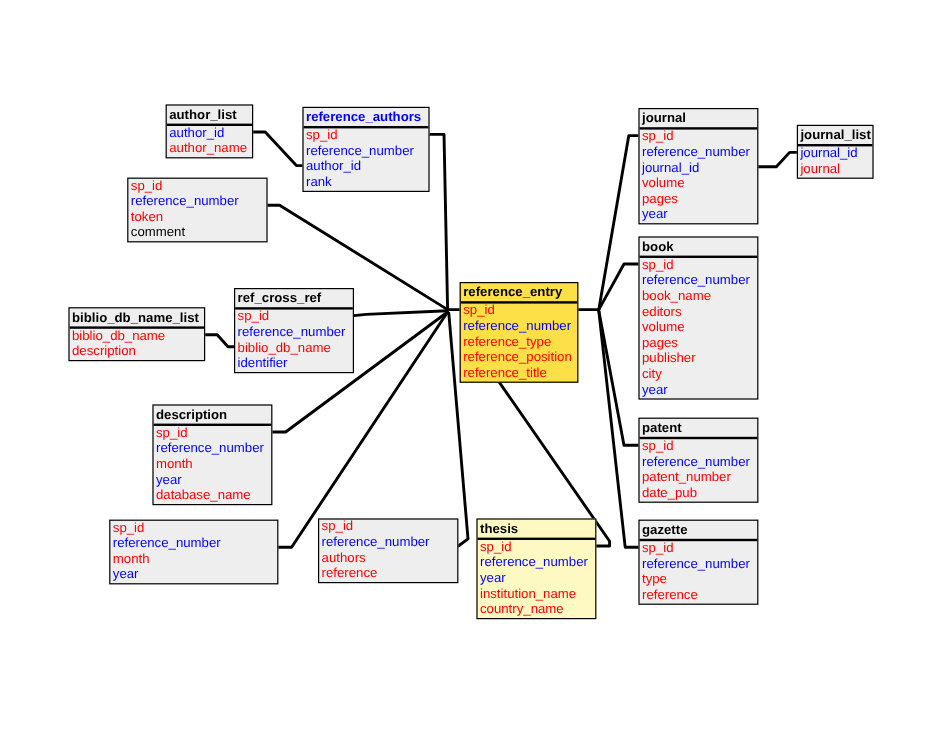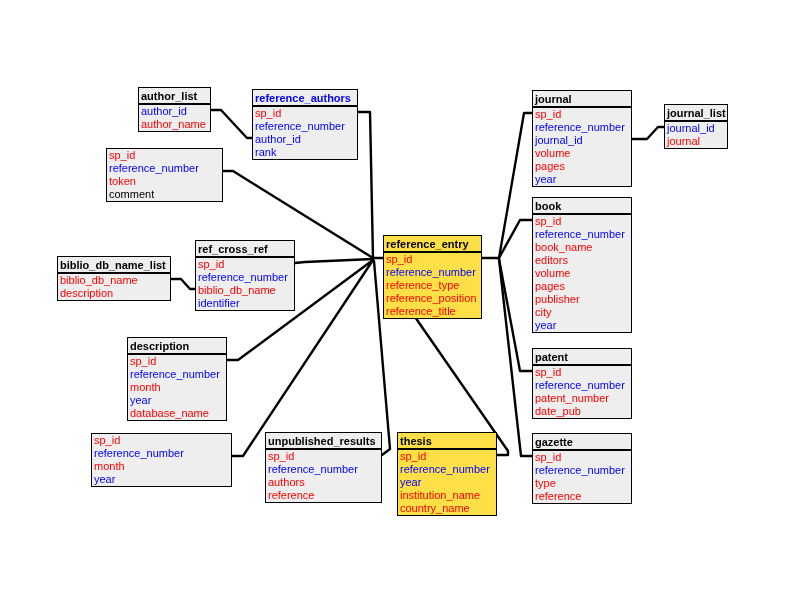--- a/index.html
+++ b/index.html
@@ -118,35 +118,34 @@
         <div class="table-field" style="color: rgb(0, 0, 255);">year</div>
         <div class="table-field" style="color: rgb(255, 0, 0);">database_name</div>
       </div>
       <div class="table-box" style="left: 91px; top: 433px; width: 141px; background: rgb(238, 238, 238);">
         <div class="table-field" style="color: rgb(255, 0, 0);">sp_id</div>
         <div class="table-field" style="color: rgb(0, 0, 255);">reference_number</div>
         <div class="table-field" style="color: rgb(255, 0, 0);">month</div>
         <div class="table-field" style="color: rgb(0, 0, 255);">year</div>
       </div>
       <div class="table-box" style="left: 265px; top: 432px; width: 117px; background: rgb(238, 238, 238);">
-        <div class="table-title" style="color: rgb(0, 0, 0);">unpublished_results</div>
         <div class="table-field" style="color: rgb(255, 0, 0);">sp_id</div>
         <div class="table-field" style="color: rgb(0, 0, 255);">reference_number</div>
         <div class="table-field" style="color: rgb(255, 0, 0);">authors</div>
         <div class="table-field" style="color: rgb(255, 0, 0);">reference</div>
       </div>
       <div class="table-box" style="left: 383px; top: 235px; width: 99px; background: #fde047;">
         <div class="table-title" style="color: rgb(0, 0, 0);">reference_entry</div>
         <div class="table-field" style="color: rgb(255, 0, 0);">sp_id</div>
         <div class="table-field" style="color: rgb(0, 0, 255);">reference_number</div>
         <div class="table-field" style="color: rgb(255, 0, 0);">reference_type</div>
         <div class="table-field" style="color: rgb(255, 0, 0);">reference_position</div>
         <div class="table-field" style="color: rgb(255, 0, 0);">reference_title</div>
       </div>
-      <div class="table-box" style="left: 397px; top: 432px; width: 100px; background: #fde047;">
+      <div class="table-box" style="left: 397px; top: 432px; width: 100px; background: #fef9c3;">
         <div class="table-title" style="color: rgb(0, 0, 0);">thesis</div>
         <div class="table-field" style="color: rgb(255, 0, 0);">sp_id</div>
         <div class="table-field" style="color: rgb(0, 0, 255);">reference_number</div>
         <div class="table-field" style="color: rgb(0, 0, 255);">year</div>
         <div class="table-field" style="color: rgb(255, 0, 0);">institution_name</div>
         <div class="table-field" style="color: rgb(255, 0, 0);">country_name</div>
       </div>
       <div class="table-box" style="left: 532px; top: 90px; width: 100px; background: rgb(238, 238, 238);">
         <div class="table-title" style="color: rgb(0, 0, 0);">journal</div>
         <div class="table-field" style="color: rgb(255, 0, 0);">sp_id</div>

